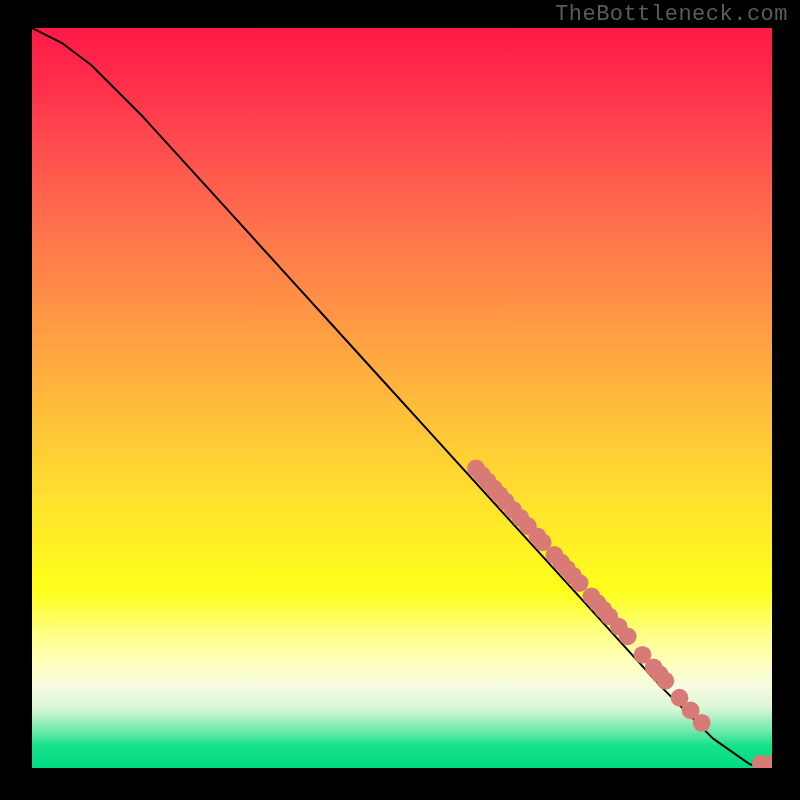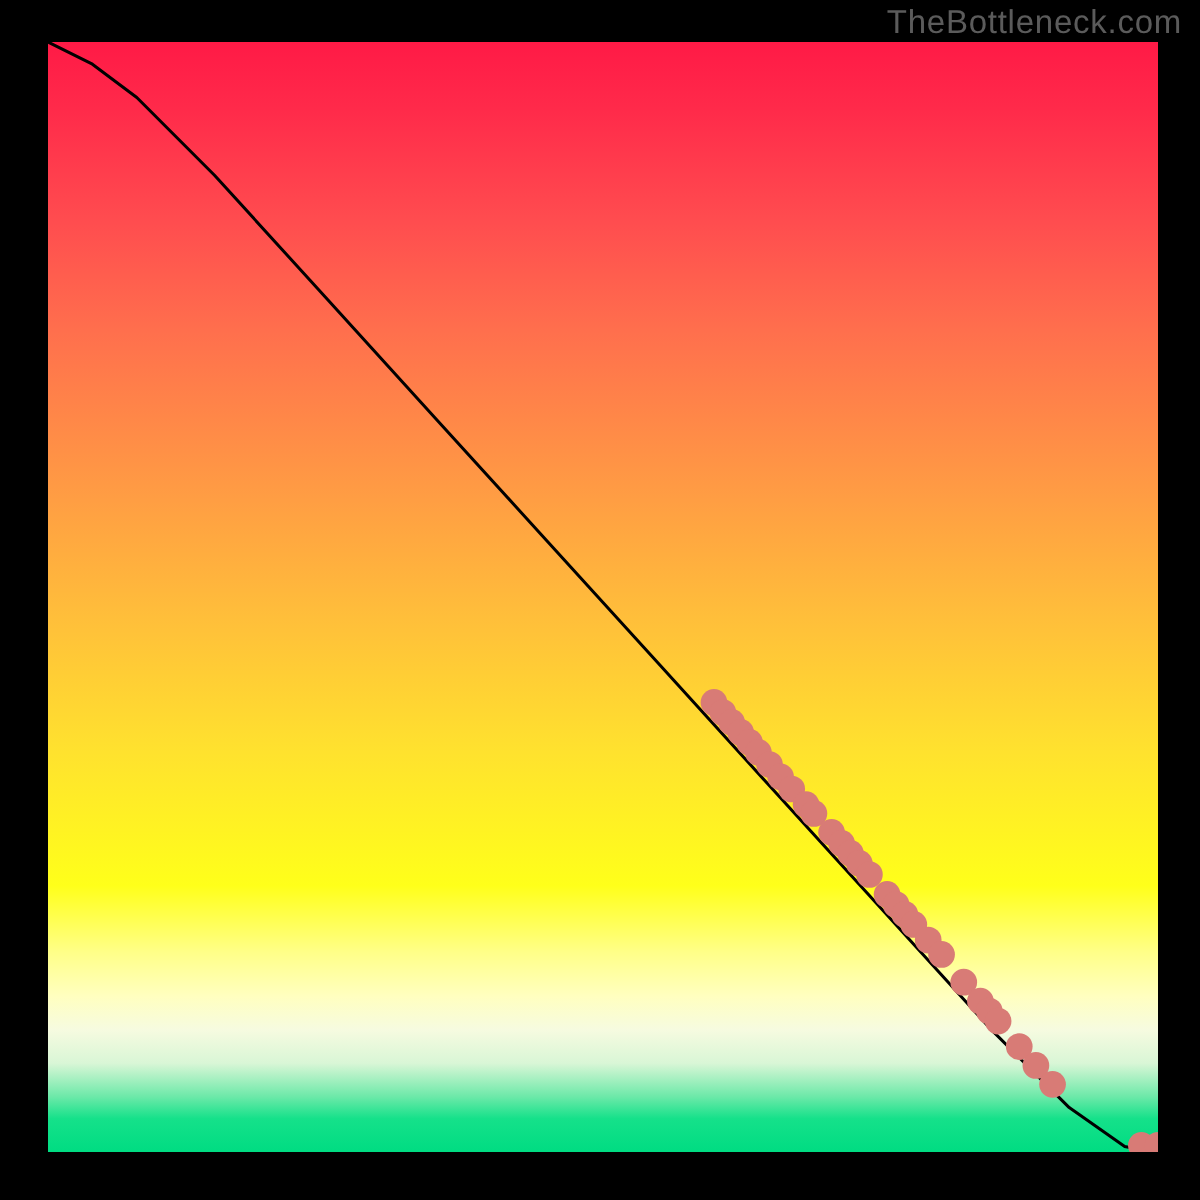--- a/index.html
+++ b/index.html
@@ -14,21 +14,21 @@
     position: relative;
     width: 800px;
     height: 800px;
     background: #000000;
   }
   .watermark {
     position: absolute;
     top: 2px;
     right: 12px;
     color: #5b5b5b;
-    font-family: Liberation Sans, sans-serif;
+    font-family: Liberation Mono, monospace;
     font-size: 22px;
     letter-spacing: 0.5px;
     z-index: 20;
     user-select: none;
   }
   .plot {
     position: absolute;
     left: 32px;
     top: 28px;
     width: 740px;

